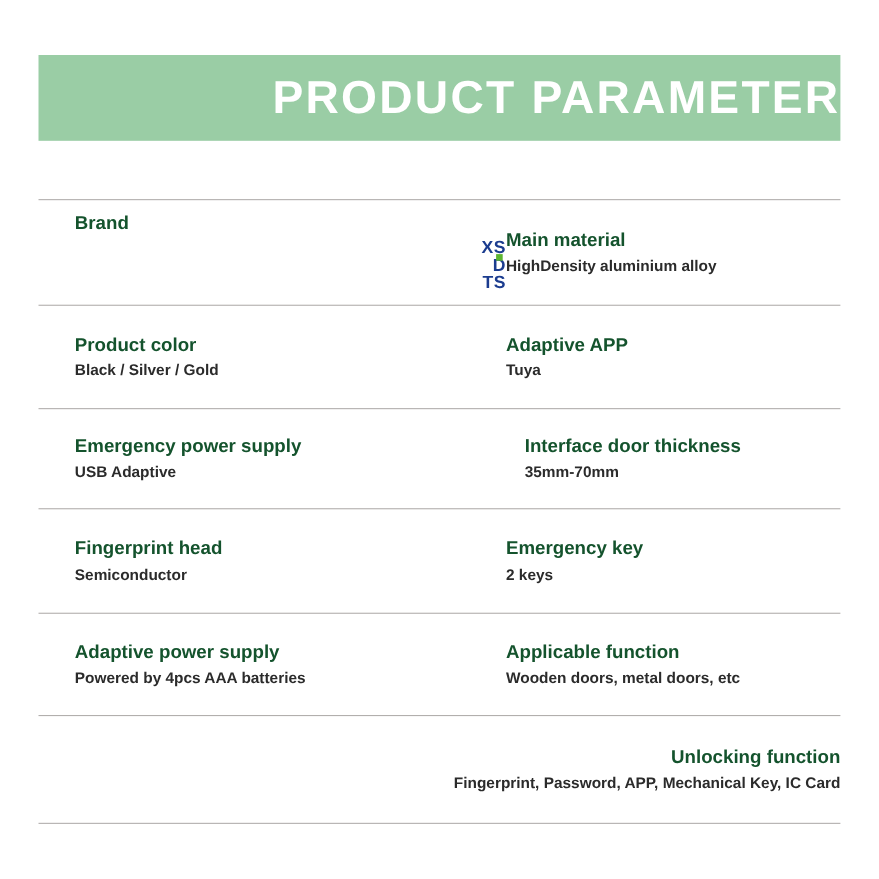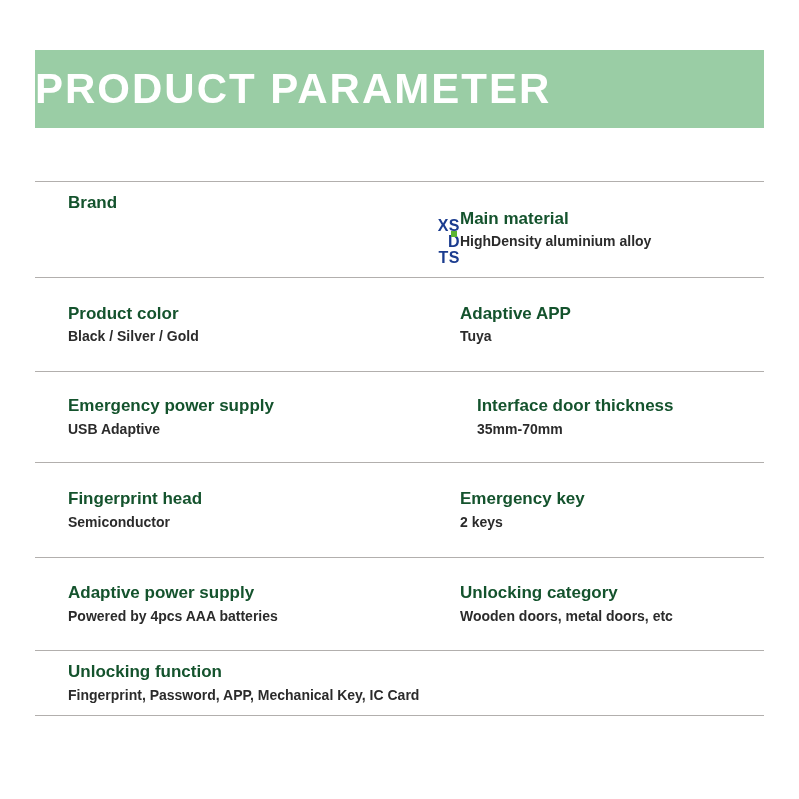--- a/index.html
+++ b/index.html
@@ -10,21 +10,21 @@
     overflow: hidden;
   }
   .page { position: relative; width: 799px; height: 799px; }
 
   
   .banner {
     position: absolute;
     left: 35px; top: 50px;
     width: 729px; height: 78px;
     background: var(--banner_green, #9acda5);
-    display: flex; align-items: center; justify-content: flex-start;
+    display: flex; align-items: center; justify-content: flex-end;
   }
   .banner h1 {
     color: #ffffff;
     font-size: 42px;
     font-weight: bold;
     letter-spacing: 2px;
     white-space: nowrap;
   }
 
   
@@ -36,21 +36,21 @@
   .row {
     display: flex;
     border-top: 1px solid var(--divider, #b2afad);
   }
   .row:last-child { border-bottom: 1px solid var(--divider, #b2afad); }
   .row-0 { height: 96px; }
   .row-1 { height: 94px; }
   .row-2 { height: 91px; gap: 17px; }
   .row-3 { height: 95px; }
   .row-4 { height: 93px; }
-  .row-5 { height: 66px; }
+  .row-5 { height: 99px; text-align: right; }
 
   .cell {
     display: flex;
     flex-direction: column;
     justify-content: center;
   }
   .cell.left  { flex: 0 0 425px; padding-left: 33px; }
   .cell.right { flex: 1 1 auto; }
   .cell.full  { flex: 1 1 auto; padding-left: 33px; }
 
@@ -148,21 +148,21 @@
         <div class="value">2 keys</div>
       </div>
     </div>
 
     <div class="row row-4">
       <div class="cell left">
         <div class="label">Adaptive power supply</div>
         <div class="value">Powered by 4pcs AAA batteries</div>
       </div>
       <div class="cell right">
-        <div class="label">Unlocking category</div>
+        <div class="label">Applicable function</div>
         <div class="value">Wooden doors, metal doors, etc</div>
       </div>
     </div>
 
     <div class="row row-5">
       <div class="cell full">
         <div class="label">Unlocking function</div>
         <div class="value">Fingerprint, Password, APP, Mechanical Key, IC Card</div>
       </div>
     </div>

